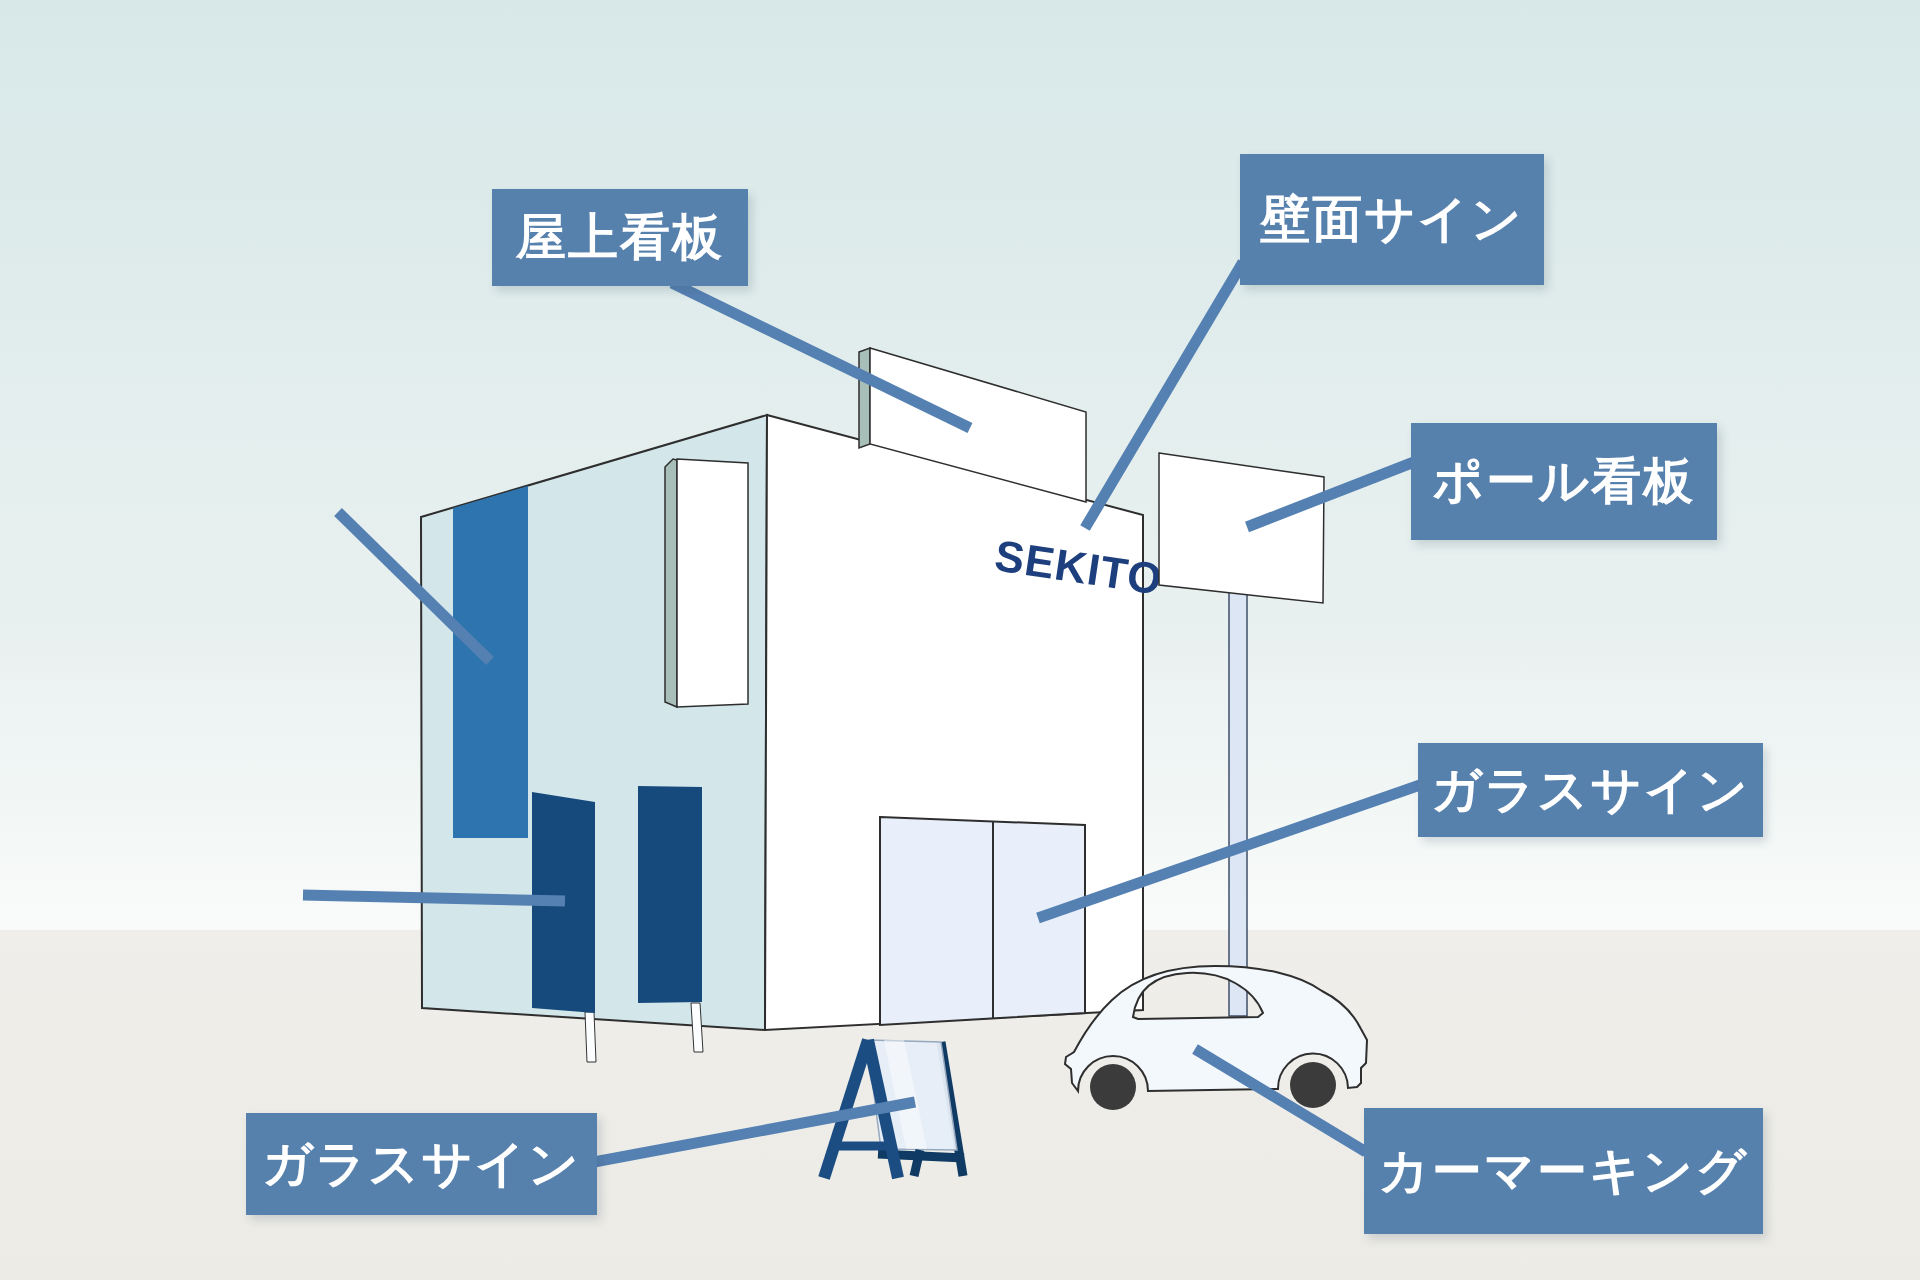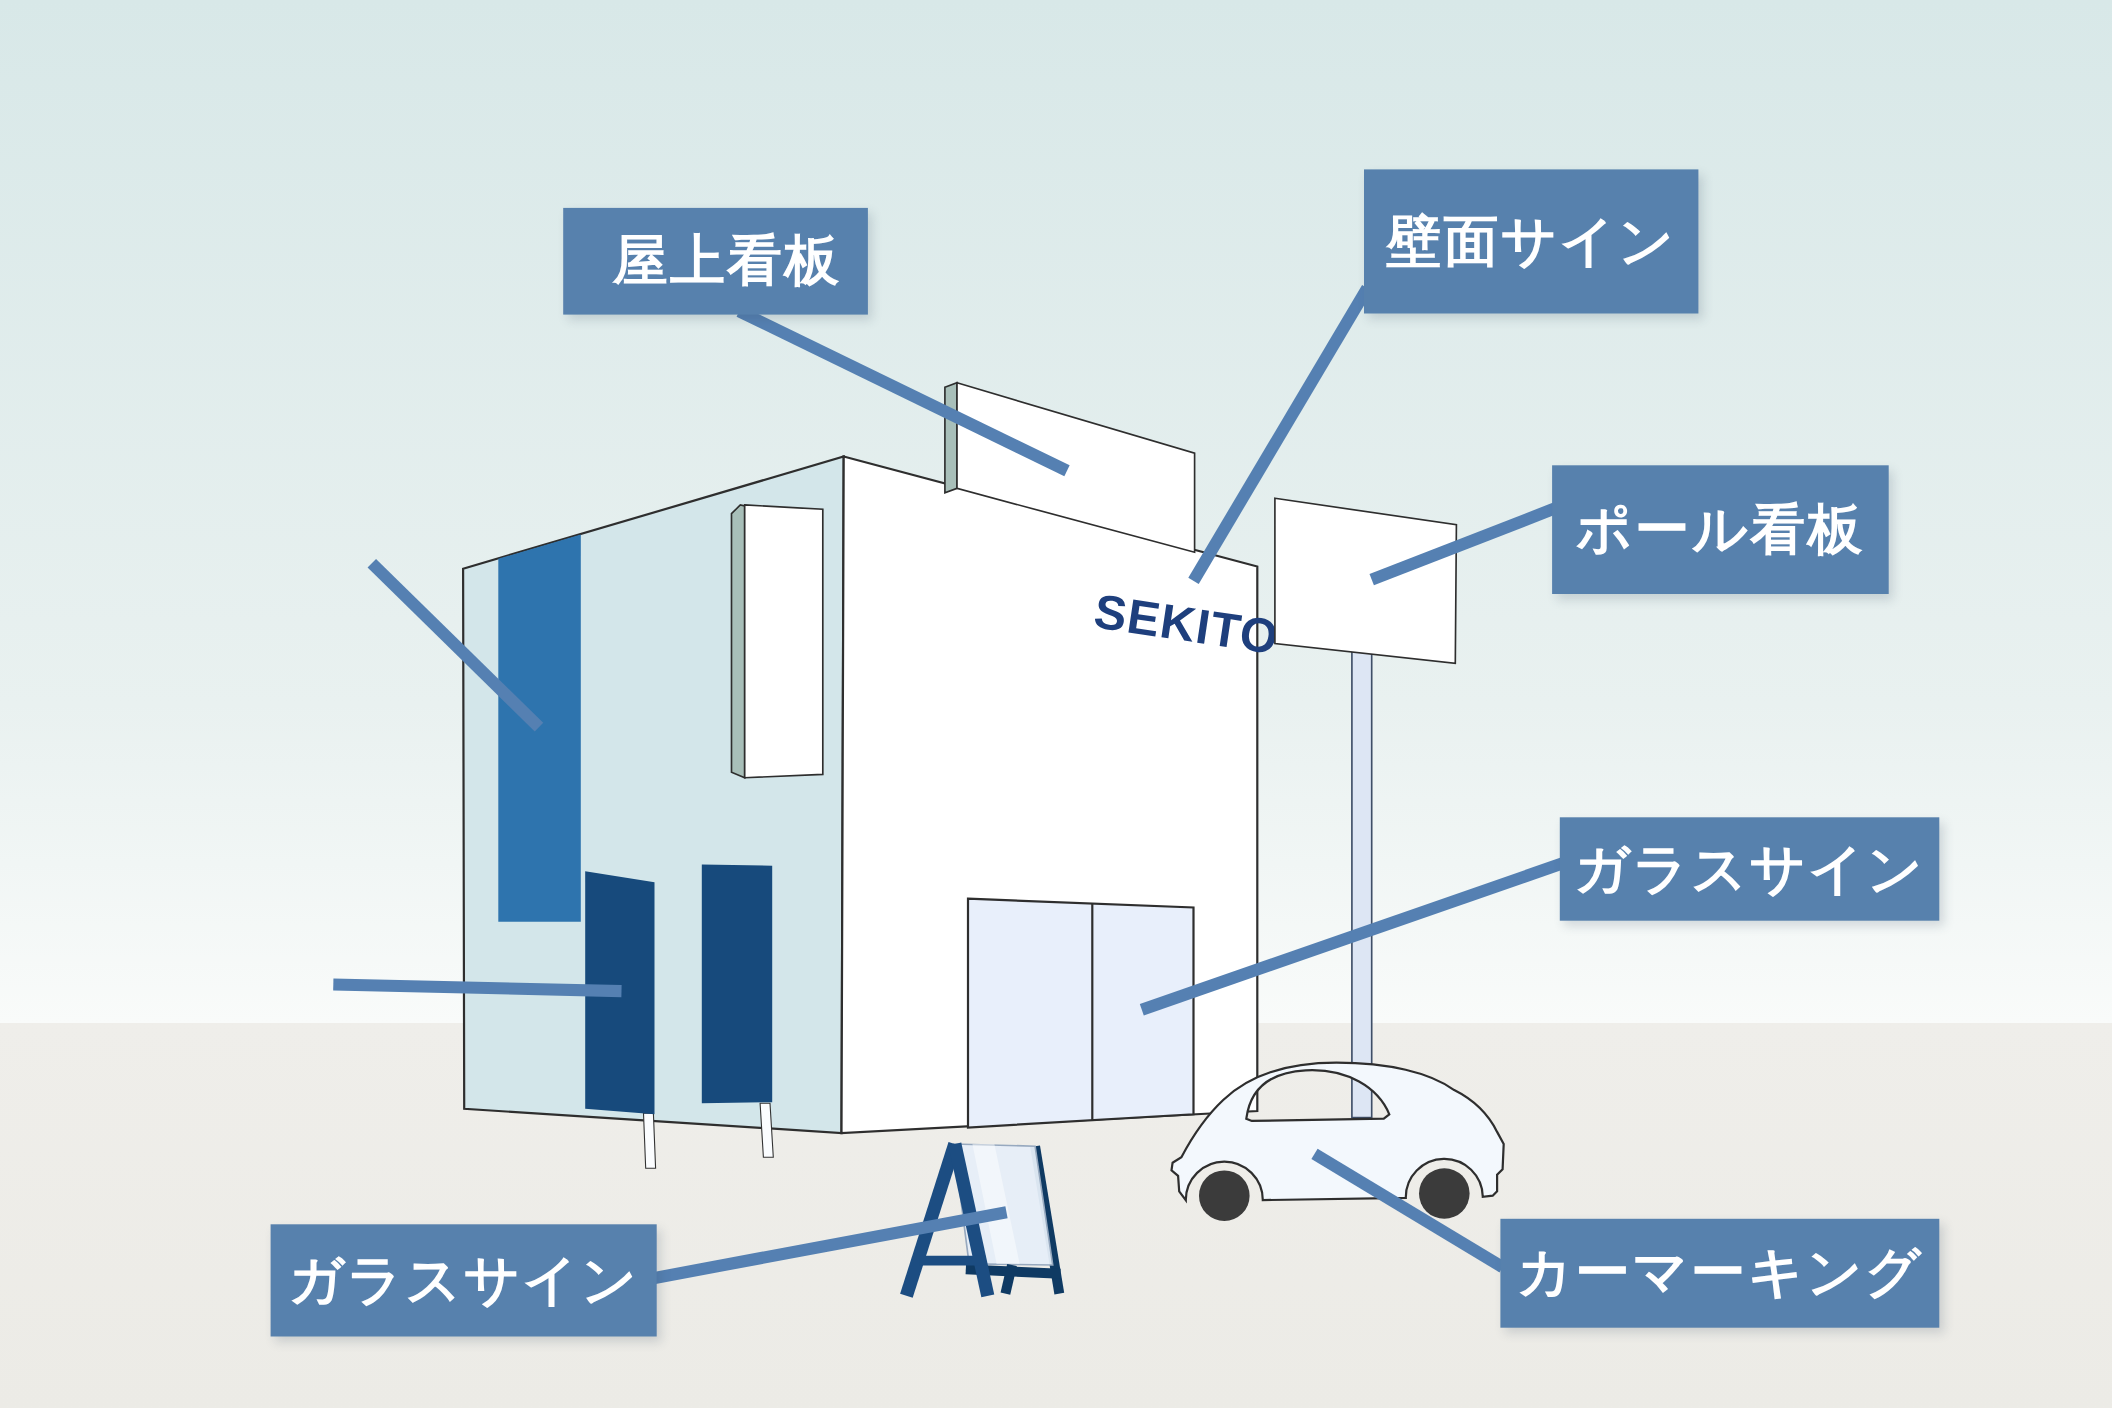--- a/index.html
+++ b/index.html
@@ -127,26 +127,26 @@
       <line class="leader" x1="1243" y1="262" x2="1085" y2="528"></line>
       <line class="leader" x1="338" y1="512" x2="490" y2="661"></line>
       <line class="leader" x1="1414" y1="462" x2="1247" y2="527"></line>
       <line class="leader" x1="303" y1="895" x2="565" y2="901"></line>
       <line class="leader" x1="1420" y1="785" x2="1038" y2="918"></line>
       <line class="leader" x1="594" y1="1162" x2="915" y2="1102"></line>
       <line class="leader" x1="1195" y1="1049" x2="1366" y2="1152"></line>
     </g>
   </svg>
 
-  <div class="label" style="left:512px;top:189px;width:256px;height:97px;padding-left:21px;">屋上看板</div>
+  <div class="label" style="left:492px;top:189px;width:256px;height:97px;">屋上看板</div>
 
   <div class="label" style="left:1240px;top:154px;width:304px;height:131px;">壁面サイン</div>
 
 
   <div class="label" style="left:1411px;top:423px;width:306px;height:117px;">ポール看板</div>
 
 
   <div class="label" style="left:1418px;top:743px;width:345px;height:94px;">ガラスサイン</div>
 
   <div class="label" style="left:246px;top:1113px;width:351px;height:102px;">ガラスサイン</div>
 
-  <div class="label" style="left:1364px;top:1108px;width:399px;height:99px;">カーマーキング</div>
+  <div class="label" style="left:1364px;top:1108px;width:399px;height:126px;">カーマーキング</div>
 </div>
 
 </body></html>

